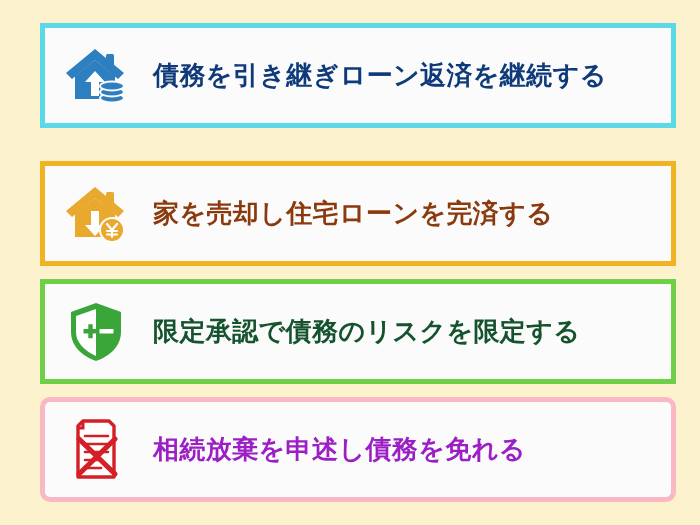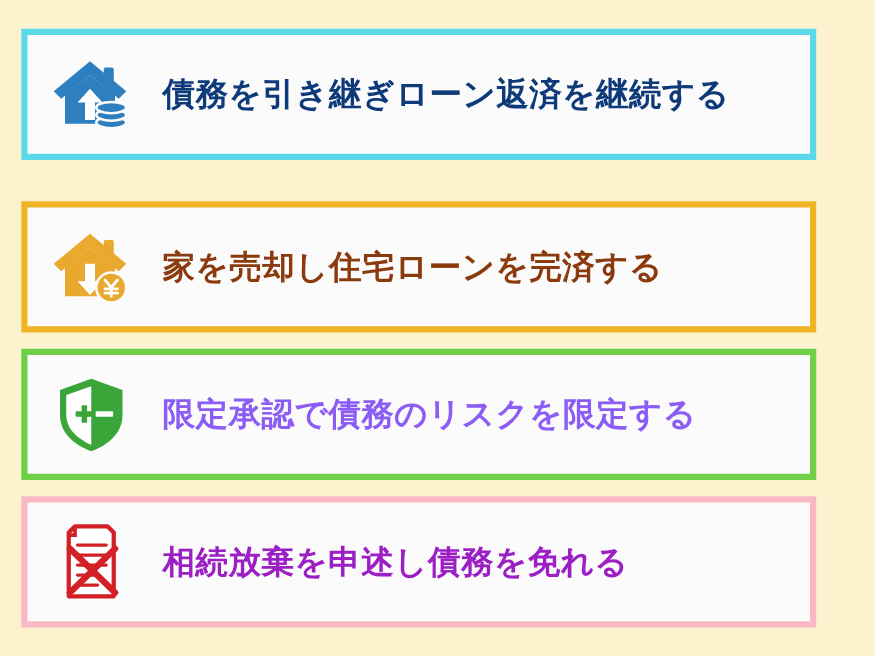--- a/index.html
+++ b/index.html
@@ -11,21 +11,21 @@
     height: 525px;
     background: #FCF2CD;
     font-family: "Liberation Sans", "DejaVu Sans", sans-serif;
     overflow: hidden;
   }
   .board {
     position: relative;
     width: 700px;
     height: 525px;
     box-sizing: border-box;
-    padding: 23px 32px 23px 17px;
+    padding: 23px 32px 23px 40px;
     display: flex;
     flex-direction: column;
     justify-content: space-between;
   }
   .card {
     box-sizing: border-box;
     width: 636px;
     height: 105px;
     background: #FBFBFB;
     border-style: solid;
@@ -53,25 +53,25 @@
     letter-spacing: 0.4px;
     line-height: 1.2;
     white-space: nowrap;
     padding-left: 12px;
   }
 
   
   .card-1 { border-color: #5BD9E8; }
   .card-2 { border-color: #F0B323; margin-top: 20px; }
   .card-3 { border-color: #6FCF46; }
-  .card-4 { border-color: #F9B8C4; }
+  .card-4 { border-color: #F9B8C4; border-radius: 10px; }
 
   .label-1 { color: #0E3A7A; }
   .label-2 { color: #8B3A0E; }
-  .label-3 { color: #8b5cf6; }
+  .label-3 { color: #14532d; }
   .label-4 { color: #9B1FC4; }
 </style>
 </head>
 <body>
 
 <div class="board">
 
   <div class="card card-1">
     <div class="card-icon">
       <svg width="62" height="60" viewBox="0 0 62 60" aria-hidden="true">

